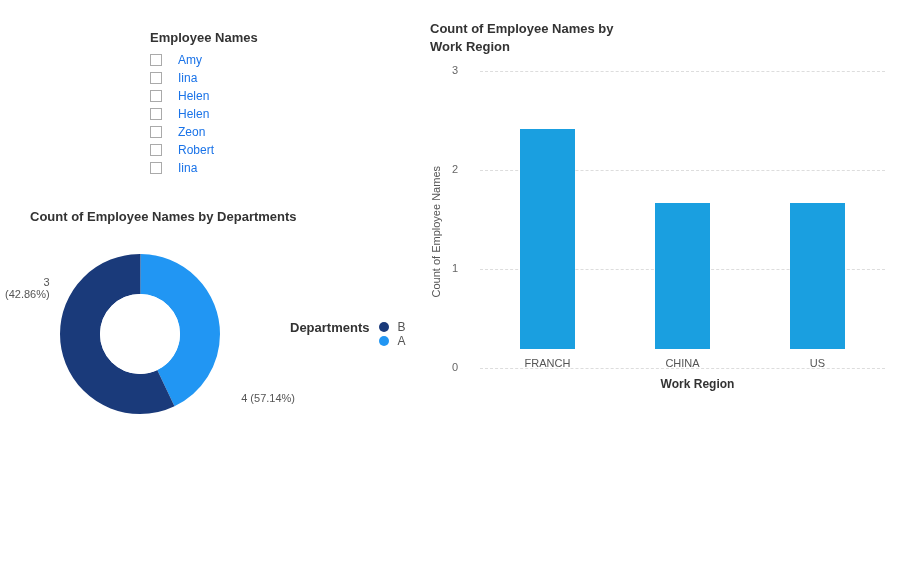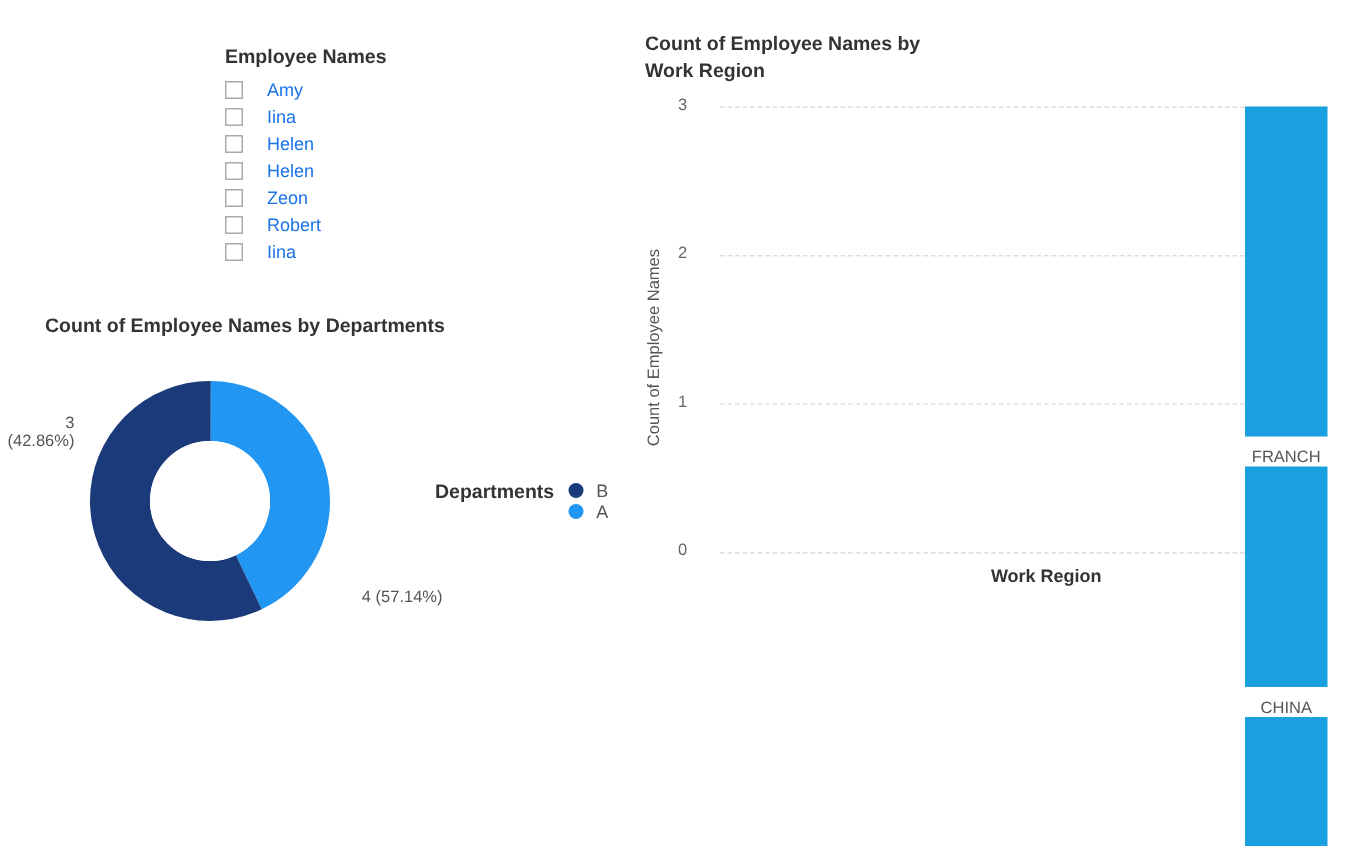--- a/index.html
+++ b/index.html
@@ -217,21 +217,20 @@
 
     .bars-row {
       position: absolute;
       bottom: 0;
       left: 30px;
       right: 0;
       display: flex;
       align-items: flex-end;
       justify-content: space-around;
       height: 100%;
-      flex-direction: column;
     }
 
     .bar-group {
       display: flex;
       flex-direction: column;
       align-items: center;
       gap: 4px;
     }
 
     .bar {

